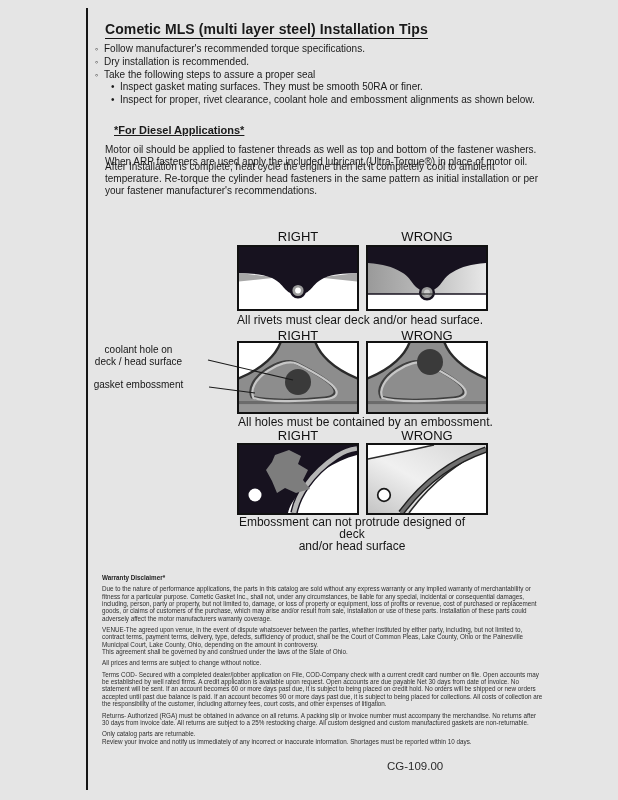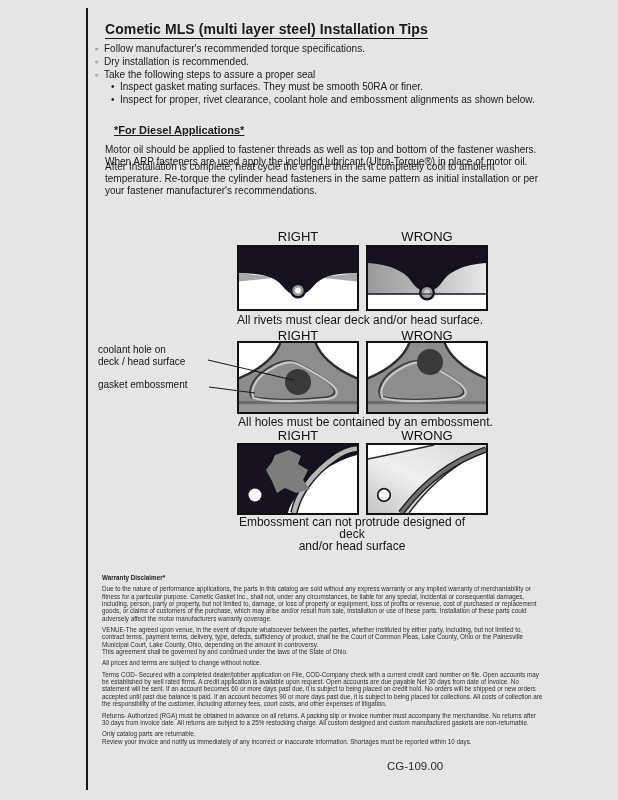--- a/index.html
+++ b/index.html
@@ -35,21 +35,21 @@
   .box-r2b{left:366px;top:341px;width:122px;height:73px;}
   .box-r3a{left:237px;top:443px;width:122px;height:72px;}
   .box-r3b{left:366px;top:443px;width:122px;height:72px;}
   .diag-box svg{display:block;}
 
   .caption{position:absolute;font-size:12px;line-height:12px;color:#151515;text-align:center;}
   .cap1{left:237px;top:314px;}
   .cap2{left:238px;top:416px;}
   .cap3{left:237px;top:516px;width:230px;}
 
-  .callout{position:absolute;left:98px;width:117px;text-align:left;font-size:10px;
+  .callout{position:absolute;left:80px;width:117px;text-align:center;font-size:10px;
            line-height:11.8px;color:#151515;}
   .co1{top:344px;}
   .co2{top:379px;}
   .leaders{position:absolute;left:205px;top:350px;width:100px;height:48px;overflow:visible;}
 
   .legal{position:absolute;left:102px;top:574px;width:442px;font-size:6.3px;
          line-height:7.35px;color:#2e2e2e;}
   .legal p{margin:0 0 4px;}
   .legal p.nogap{margin-bottom:0;}
   .legal p.lh{font-weight:700;color:#222;}

